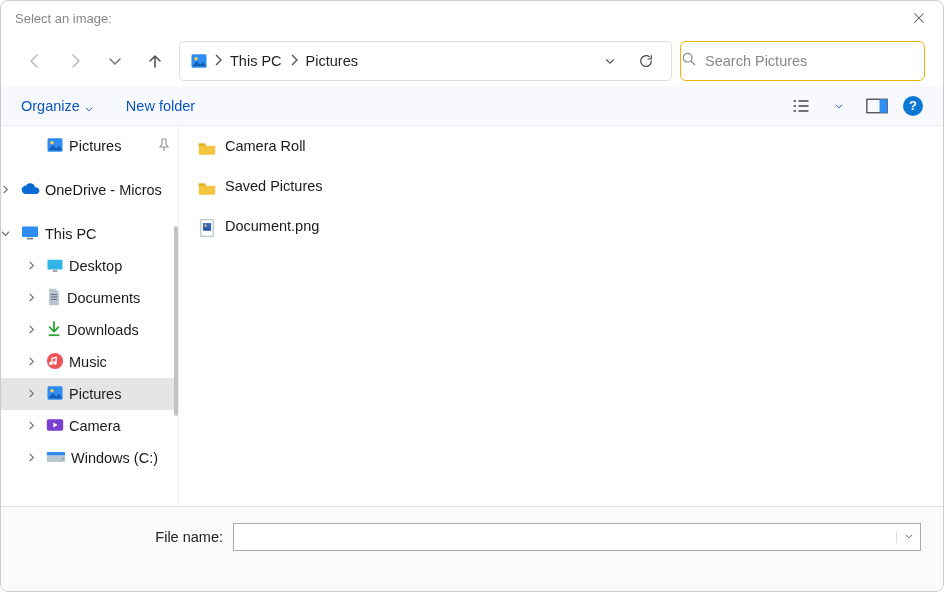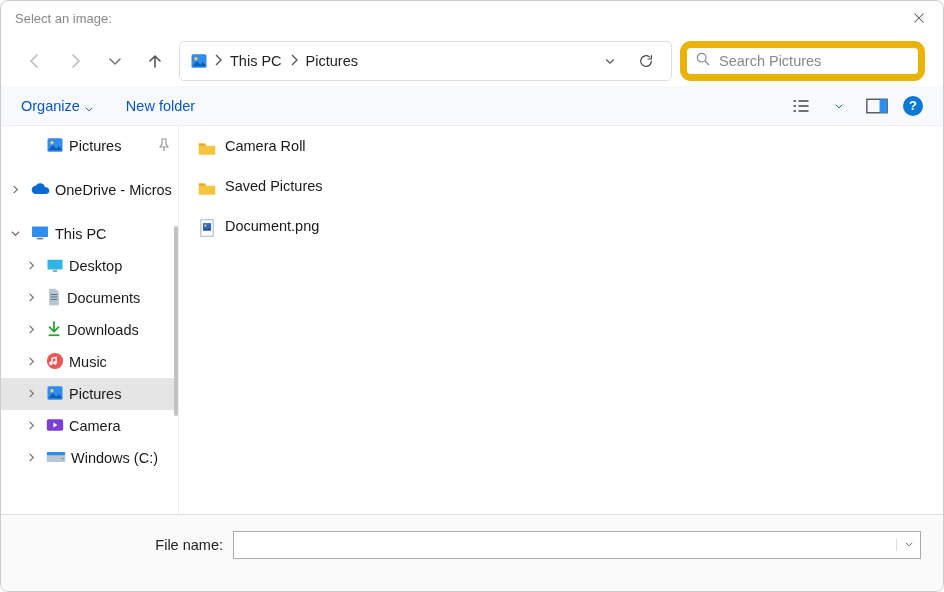--- a/index.html
+++ b/index.html
@@ -14,52 +14,52 @@
   .navrow { height: 50px; display: flex; align-items: center; padding: 0 18px; gap: 8px; }
   .navbtn { width: 32px; height: 32px; display: flex; align-items: center; justify-content: center; color: #666; }
   .navbtn.disabled { color: #bbb; }
   .navbtn svg { width: 16px; height: 16px; }
   .addrbar { flex: 1; height: 40px; border: 1px solid #ddd; border-radius: 5px; display: flex; align-items: center; padding: 0 10px; gap: 6px; font-size: 14.5px; color: #222; min-width: 0;}
   .addrbar .picon { display:inline-flex; }
   .addrbar .crumb { padding: 2px 2px; display: inline-flex;}
   .addrbar .sep { font-size: 14px; color: #555; }
   .addrbar .spacer { flex: 1; }
   .addrbar .abtn { width: 30px; display:flex; align-items:center; justify-content:center; color:#444;}
-  .searchbox { width: 245px; height: 40px; border: 7px solid #eab308; border-radius: 11px; display: flex; align-items: center; padding: 0 8px; gap: 8px; color: #888; }
+  .searchbox { width: 245px; height: 40px; border: 1px solid #eab308; border-radius: 6px; display: flex; align-items: center; padding: 0 0; gap: 8px; color: #888; }
   .searchbox input { border: none; outline: none; font-size: 14.5px; color: #222; background: transparent; flex: 1; }
   .searchbox input::placeholder { color: #888; }
 
   
   .toolbar { height: 40px; background: #f7f9fc; display: flex; align-items: center; padding: 0 20px; gap: 32px; font-size: 14.5px; color: #0b57c1; border-bottom: 1px solid #eee; }
   .toolbar .org { display:inline-flex; align-items:flex-end; gap:4px; }
   .toolbar .right { margin-left: auto; display:flex; align-items:center; gap:14px; color:#444; }
   .toolbar .right .help { width:20px; height:20px; border-radius:50%; background:#0a78d4; color:#fff; display:flex; align-items:center; justify-content:center; font-size:13px; font-weight:bold;}
   .toolbar .right .viewbtn { display:flex; align-items:center; justify-content:center; width:24px; height:24px; }
 
   
   .main { flex: 1; display: flex; overflow: hidden; }
   .sidebar { width: 178px; border-right: 1px solid #eee; overflow-y: auto; padding-top: 4px; position:relative;}
   .tree { list-style: none; font-size: 14.5px; color: #1a1a1a; }
-  .tree li { display: flex; align-items: center; height: 32px; padding-left: 10px; gap: 5px; white-space: nowrap; }
+  .tree li { display: flex; align-items: center; height: 32px; gap: 5px; white-space: nowrap; }
   .tree li.indent1 { padding-left: 26px; }
   .tree li.indent2 { padding-left: 26px; }
   .tree li.selected { background: #e5e5e5; }
   .tree .exp { width: 14px; color: #777; font-size: 11px; visibility:hidden; }
   .tree .exp.visible { visibility:visible; }
   .tree .itxt { overflow:hidden; text-overflow:ellipsis; }
   .pinico { margin-left:auto; margin-right:8px; color:#999; font-size:13px;}
   .scrollhint { position:absolute; right:0; top:100px; width:4px; height:190px; background:#c2c2c2; border-radius:2px;}
 
   .filepane { flex: 1; padding: 12px 18px; overflow: auto; }
   .fileitem { display: flex; align-items: flex-start; height: 30px; gap: 8px; font-size: 14.5px; color: #1a1a1a; margin-bottom:10px; }
   .fileitem .fi-icon { width: 20px; height: 20px; display:inline-flex; align-items:center; justify-content:center;}
 
   
   .bottom { border-top: 1px solid #ddd; background: #fafafa; padding: 16px 22px 14px; }
-  .fnrow { display:flex; align-items:center; gap:10px; margin-bottom: 18px; }
+  .fnrow { display:flex; align-items:center; gap:10px; margin-bottom: 26px; }
   .fnrow label { width: 200px; text-align: right; font-size: 14.5px; color: #222; }
   .fnrow .fninput { flex:1; height: 28px; border: 1px solid #aaa; background:#fff; display:flex; align-items:center; }
   .fnrow .fninput input { flex:1; border:none; outline:none; padding: 0 6px; font-size:14px;}
   .fnrow .fninput .dd { width: 24px; text-align:center; border-left: 1px solid #ddd; color:#555; font-size:11px;}
   .fnrow .filter { width: 235px; height:28px; border:1px solid #aaa; background:#fff; display:flex; align-items:center; padding: 0 8px; font-size:14.5px; }
   .fnrow .filter .dd { margin-left:auto; font-size:11px; color:#555; }
   .btnrow { display:flex; gap:12px; justify-content:flex-end; }
   .btnrow button { width: 112px; height: 30px; background:#fff; border:1px solid #bbb; border-radius:4px; font-size:14.5px; cursor:pointer; }
   .folder-icon { width:18px; height:14px; }
   .pic-icon { width:18px; height:18px; }

